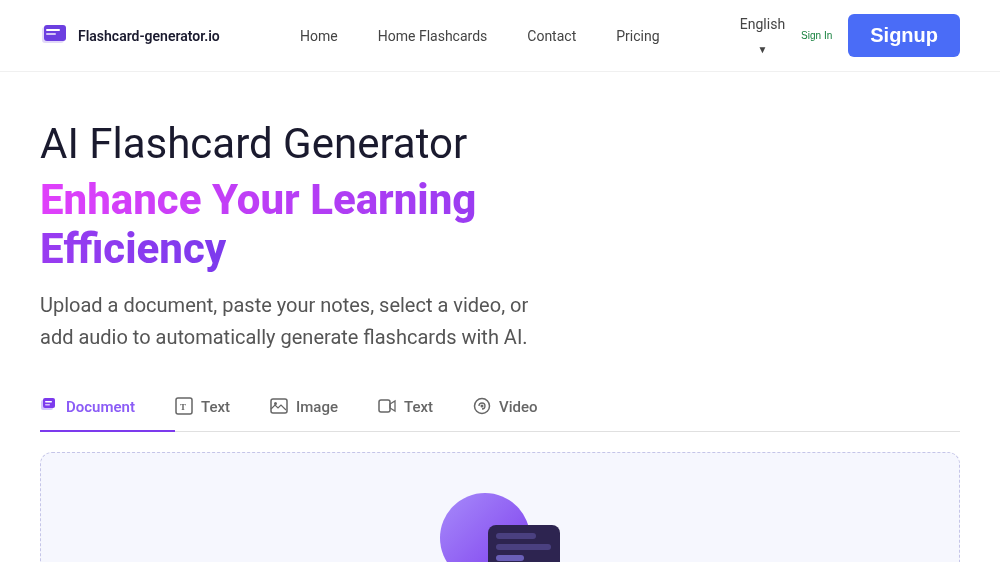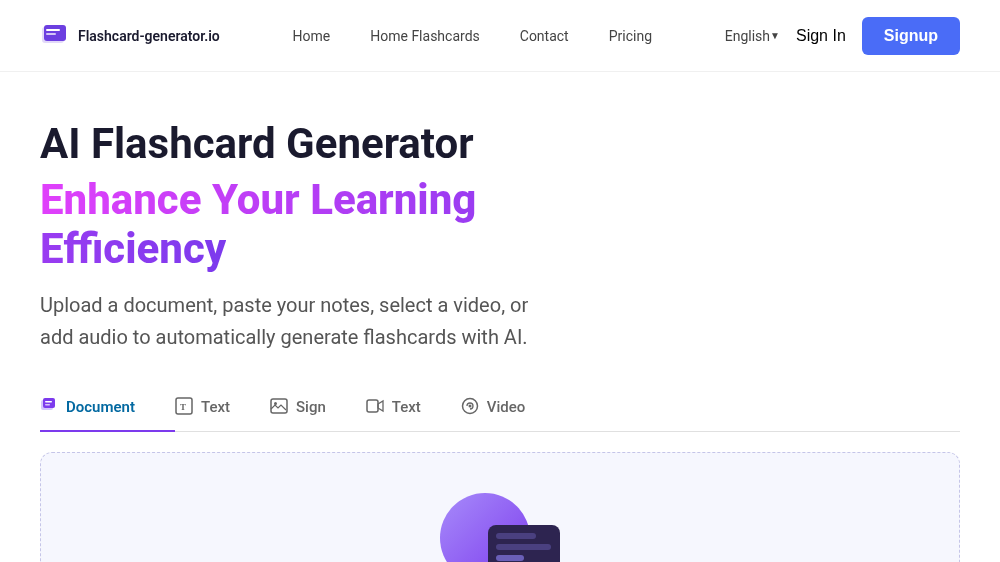--- a/index.html
+++ b/index.html
@@ -41,55 +41,56 @@
       font-weight: 400;
     }
     .header-right {
       display: flex;
       align-items: center;
       gap: 16px;
     }
     .lang-selector {
       display: flex;
       align-items: center;
-      gap: 0;
+      gap: 12px;
       cursor: pointer;
       font-size: 14px;
       color: #444;
+      flex-direction: column;
     }
     .chevron-down {
       font-size: 10px;
       color: #444;
     }
     .sign-in-btn {
       background: none;
       border: none;
-      font-size: 16px;
-      color: #000000;
+      font-size: 10px;
+      color: #15803d;
       font-weight: 500;
       cursor: pointer;
     }
     .signup-btn {
       background: #4a6cf7;
       color: #fff;
       border: none;
       border-radius: 6px;
       padding: 10px 22px;
-      font-size: 16px;
+      font-size: 20px;
       font-weight: 600;
       cursor: pointer;
     }
 
     
     main {
       padding: 48px 40px 0 40px;
     }
     .hero-title {
       font-size: 42px;
-      font-weight: 700;
+      font-weight: 400;
       color: #1a1a2e;
       line-height: 1.15;
       margin-bottom: 8px;
     }
     .hero-subtitle {
       font-size: 42px;
       font-weight: 800;
       line-height: 1.15;
       margin-bottom: 16px;
     }
@@ -122,21 +123,21 @@
       padding: 12px 40px 12px 0;
       font-size: 15px;
       font-weight: 500;
       color: #666;
       cursor: pointer;
       border-bottom: 2px solid transparent;
       margin-bottom: -1px;
       white-space: nowrap;
     }
     .tab.active {
-      color: #0369a1;
+      color: #8b5cf6;
       border-bottom: 2px solid #7c3aed;
       font-weight: 600;
     }
     .tab-icon {
       font-size: 16px;
       line-height: 1;
     }
 
     
     .upload-area {
@@ -251,21 +252,21 @@
       <span>Text</span>
     </div>
     <div class="tab">
       <span class="tab-icon">
         <svg width="18" height="18" viewBox="0 0 18 18" fill="none">
           <rect x="1" y="2" width="16" height="14" rx="2" stroke="#666" stroke-width="1.5" fill="none"></rect>
           <circle cx="5.5" cy="6.5" r="1.5" fill="#666"></circle>
           <path d="M1 12l4-4 3 3 3-3 5 5" stroke="#666" stroke-width="1.2" fill="none"></path>
         </svg>
       </span>
-      <span>Sign</span>
+      <span>Image</span>
     </div>
     <div class="tab">
       <span class="tab-icon">
         <svg width="18" height="18" viewBox="0 0 18 18" fill="none">
           <rect x="1" y="3" width="11" height="12" rx="2" stroke="#666" stroke-width="1.5" fill="none"></rect>
           <path d="M12 7l5-3v10l-5-3V7z" stroke="#666" stroke-width="1.3" fill="none"></path>
         </svg>
       </span>
       <span>Text</span>
     </div>

